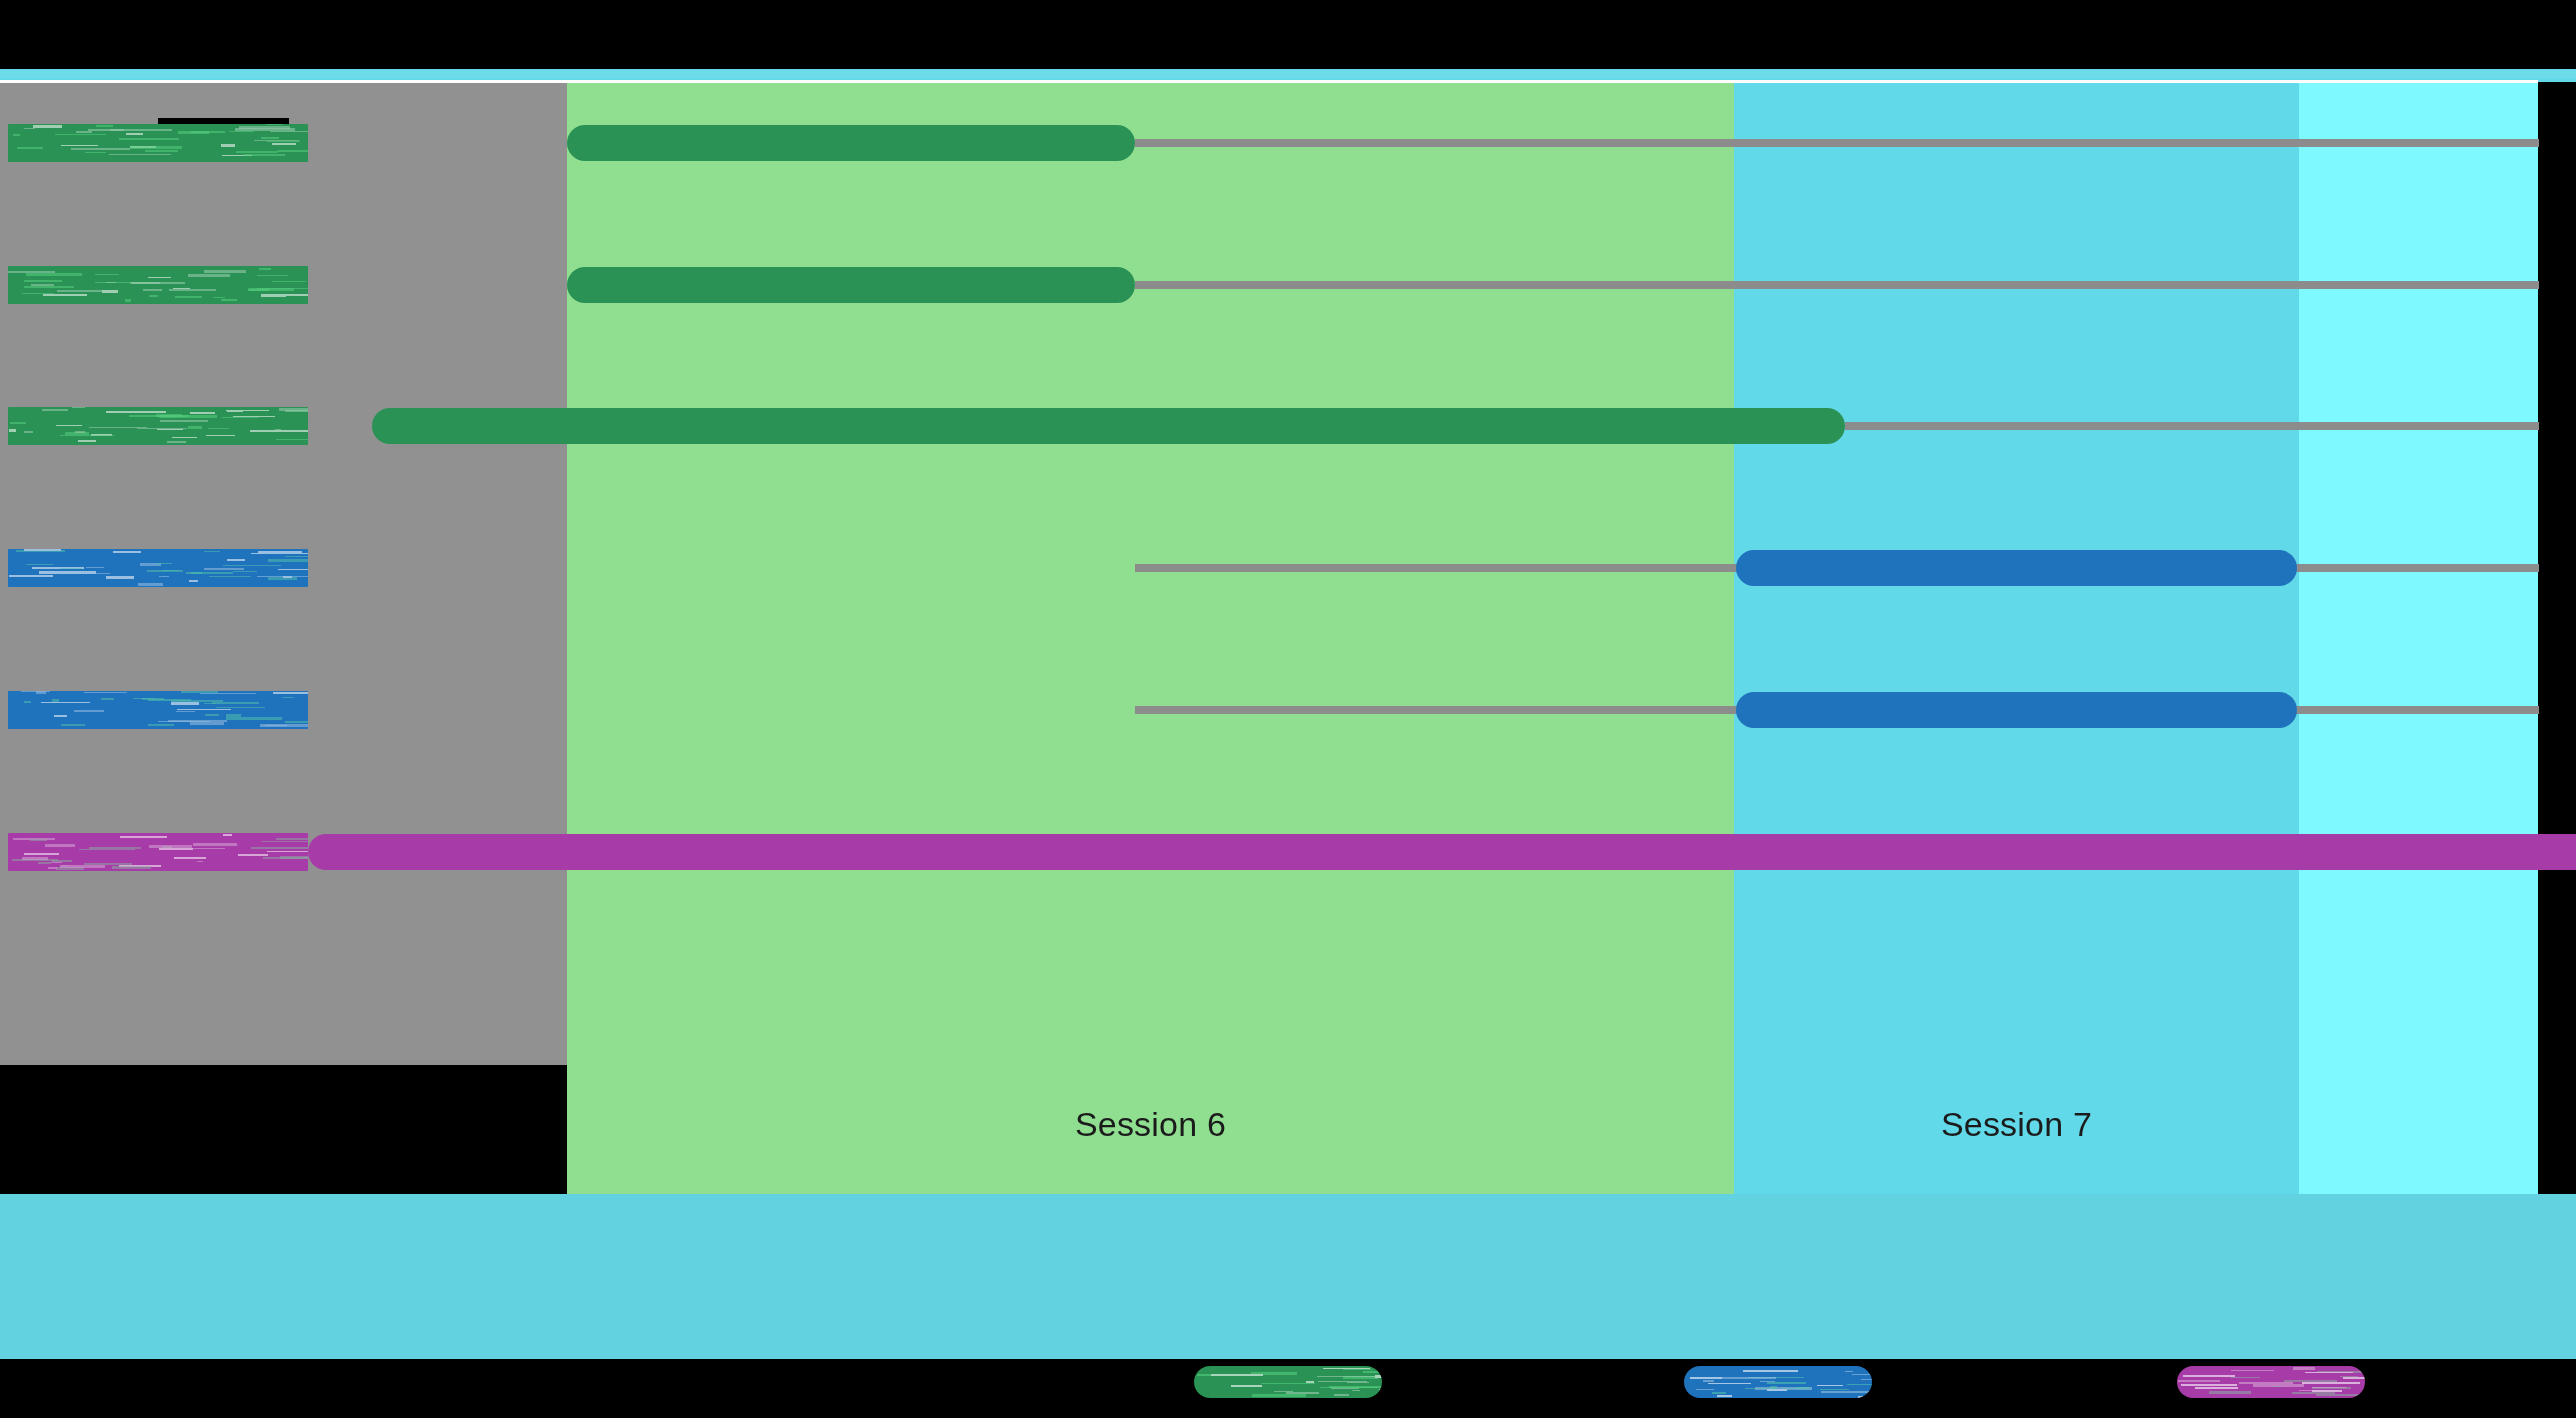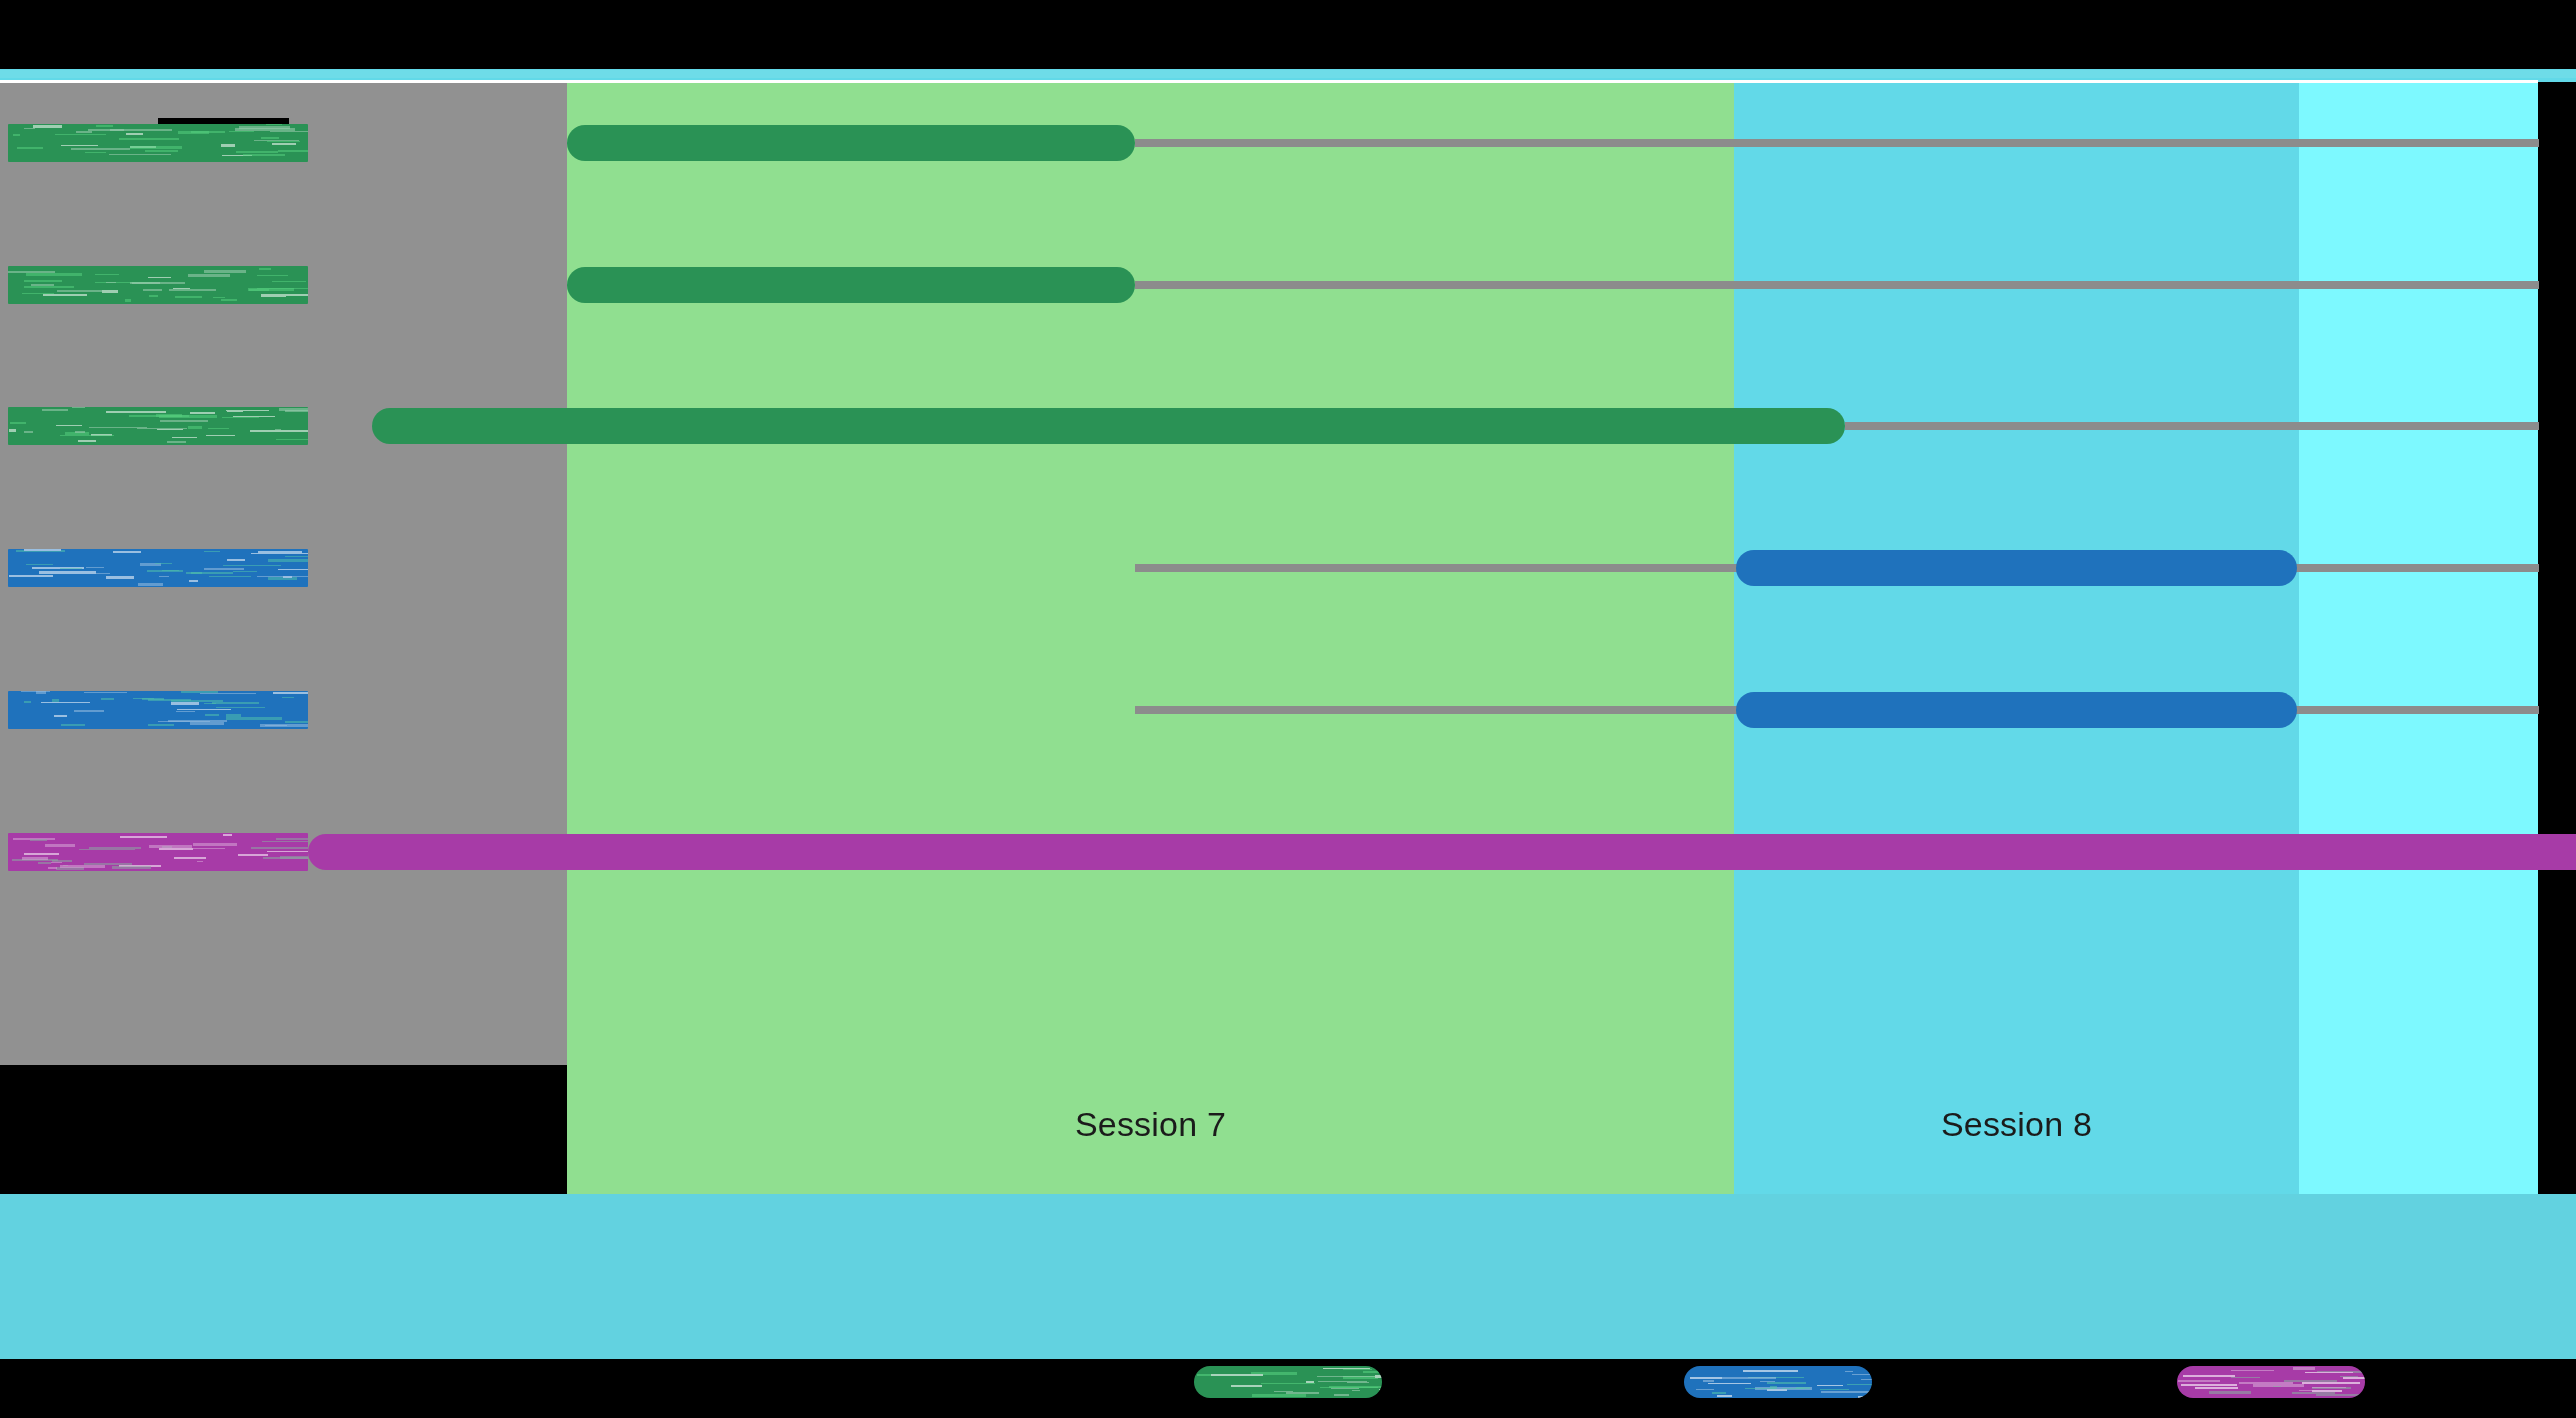--- a/index.html
+++ b/index.html
@@ -419,22 +419,22 @@
   <div id="bars">
       <div class="bar" title="[redacted-green]" style="left: 567px; width: 568px; top: 125px; background: rgb(42, 146, 85);"></div>
       <div class="bar" title="[redacted-green]" style="left: 567px; width: 568px; top: 267px; background: rgb(42, 146, 85);"></div>
       <div class="bar" title="[redacted-green]" style="left: 372px; width: 1473px; top: 408px; background: rgb(42, 146, 85);"></div>
       <div class="bar" title="[redacted-blue]" style="left: 1736px; width: 561px; top: 550px; background: rgb(31, 114, 188);"></div>
       <div class="bar" title="[redacted-blue]" style="left: 1736px; width: 561px; top: 692px; background: rgb(31, 114, 188);"></div>
       <div class="bar flat-right" title="[redacted-magenta]" style="left: 308px; width: 2268px; top: 834px; background: rgb(167, 59, 167);"></div>
     </div>
 
   <div id="band-labels">
-      <div class="band-label" style="left: 567px; width: 1167px;">Session 7</div>
-      <div class="band-label" style="left: 1734px; width: 565px;">Session 8</div>
+      <div class="band-label" style="left: 567px; width: 1167px;">Session 6</div>
+      <div class="band-label" style="left: 1734px; width: 565px;">Session 7</div>
     </div>
 
   <div class="footer-strip"></div>
 
   <div id="legend">
       <div class="legend-swatch" title="[redacted]" style="left: 1194px; background: rgb(42, 146, 85);">
         <div class="noise">
           <i style="position:absolute;left:129px;top:1.8px;width:47px;height:0.9px;background:#ffffff;"></i>
           <i style="position:absolute;left:80px;top:25px;width:18.6px;height:0.9px;background:rgba(255,255,255,.55);"></i>
           <i style="position:absolute;left:140px;top:28px;width:14.7px;height:1.9px;background:rgba(255,255,255,.55);"></i>

